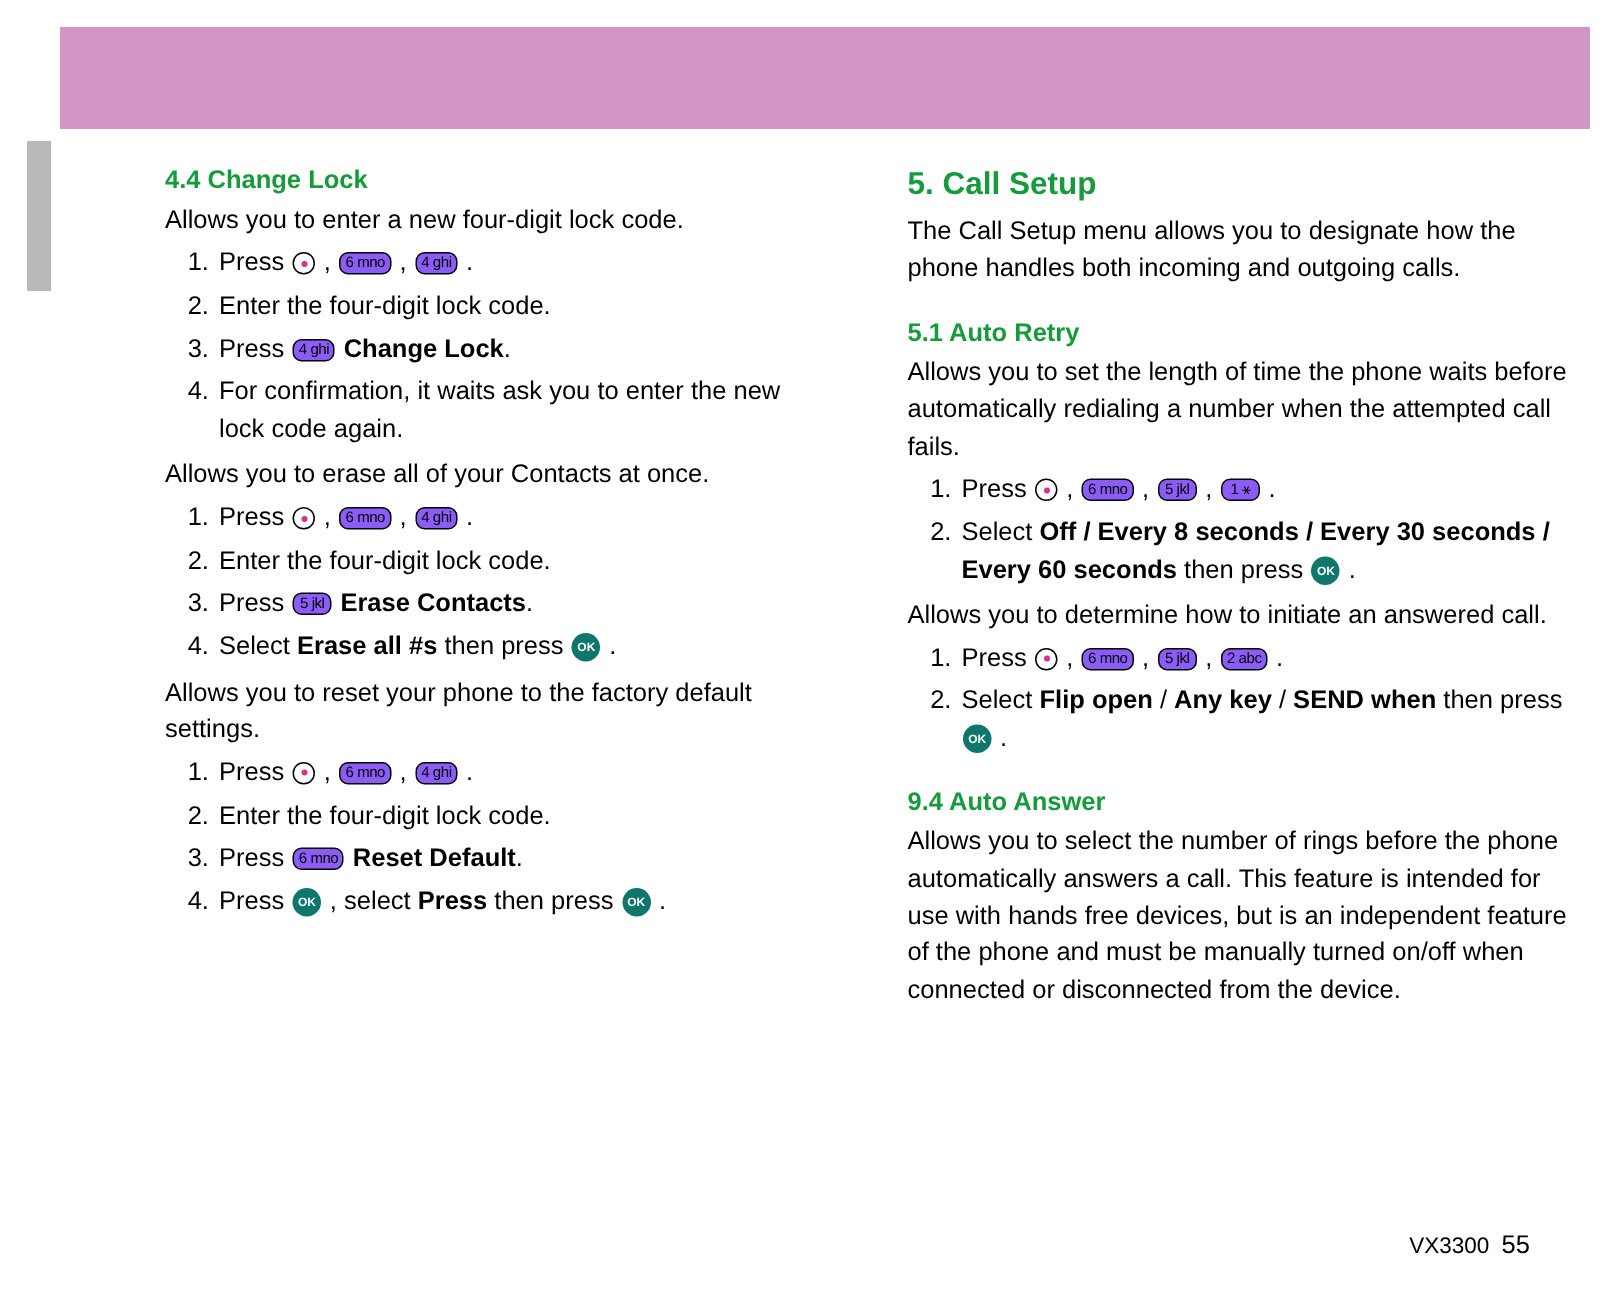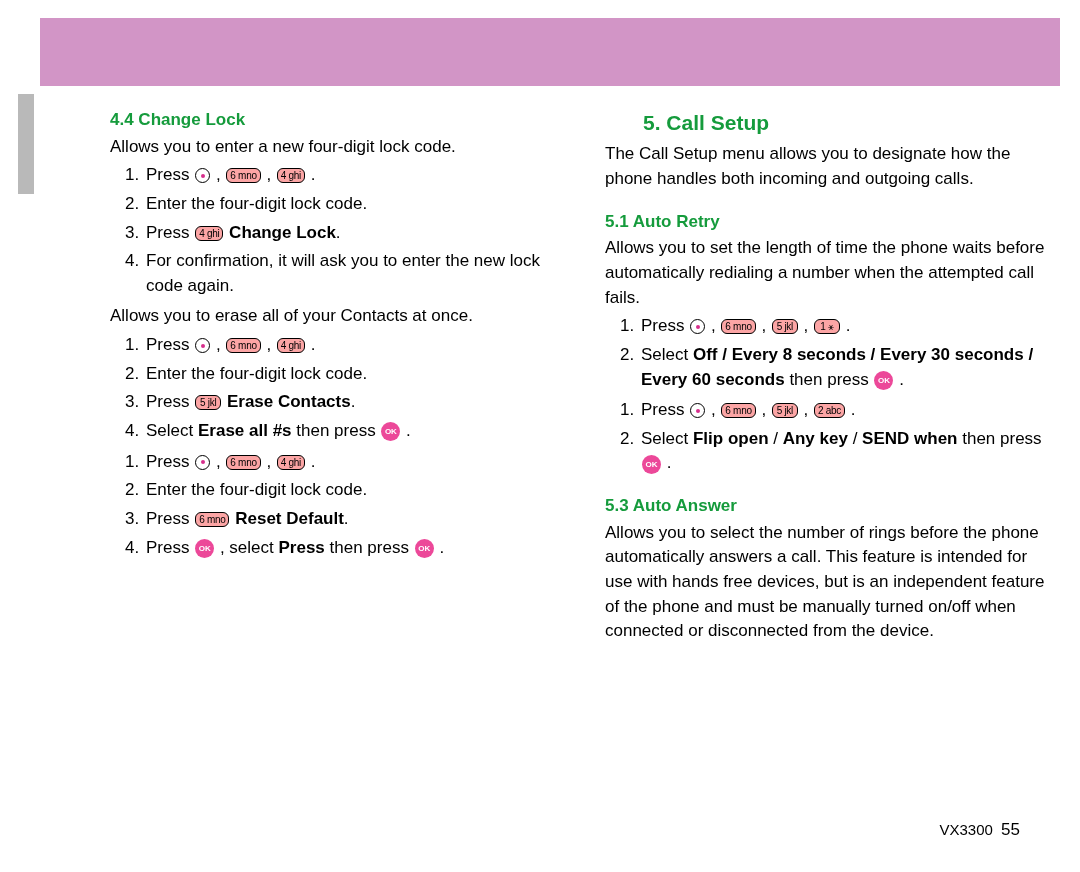--- a/index.html
+++ b/index.html
@@ -38,21 +38,20 @@
   }
   .col {
     width: 445px;
     line-height: 1.45;
   }
   .green-head {
     color: #159b3c;
     font-weight: bold;
     font-size: 21px;
     margin-bottom: 4px;
-    margin-left: 38px;
   }
   .sub-head {
     color: #159b3c;
     font-weight: bold;
     margin-top: 18px;
     margin-bottom: 2px;
   }
   .sub-head.first { margin-top: 0; }
   p { margin-bottom: 4px; }
   ol { list-style: decimal; margin-left: 34px; margin-bottom: 6px; }
@@ -62,21 +61,21 @@
     border: 1.3px solid #000;
     border-radius: 6px;
     padding: 0 3px;
     font-size: 10px;
     line-height: 13px;
     vertical-align: middle;
     font-family: Arial, sans-serif;
     min-width: 26px;
     text-align: center;
     letter-spacing: -0.3px;
-    background: #fca5a5;
+    background: #8b5cf6;
     margin: 0 1px;
   }
   .nav-key {
     display: inline-block;
     width: 15px; height: 15px;
     border: 1.3px solid #000;
     border-radius: 50%;
     vertical-align: middle;
     position: relative;
     margin: 0 1px;
@@ -87,21 +86,21 @@
     width:4px;height:4px;
     background:#d62f8c;
     border-radius:50%;
     top:50%;left:50%;
     transform:translate(-50%,-50%);
   }
   .ok-key {
     display: inline-block;
     width: 19px; height: 19px;
     border-radius: 50%;
-    background: #ec4899;
+    background: #0f766e;
     color: #fff;
     font-size: 8px;
     font-weight: bold;
     line-height: 19px;
     text-align: center;
     vertical-align: middle;
     margin: 0 1px;
   }
   .footer {
     position: absolute;
@@ -125,37 +124,38 @@
     <div class="sub-head first">4.4 Change Lock</div>
     <p>Allows you to enter a new four-digit lock code.</p>
     <ol>
       <li>
         <span>Press </span><span class="nav-key"></span> , <span class="key">6 mno</span> , <span class="key">4 ghi</span> .
       </li>
       <li>Enter the four-digit lock code.</li>
       <li>
         <span>Press </span><span class="key">4 ghi</span> <strong> Change Lock</strong>.
       </li>
-      <li>For confirmation, it will ask you to enter the new lock code again.</li>
+      <li>For confirmation, it waits ask you to enter the new lock code again.</li>
     </ol>
 
     <p>Allows you to erase all of your Contacts at once.</p>
     <ol>
       <li>
         <span>Press </span><span class="nav-key"></span> , <span class="key">6 mno</span> , <span class="key">4 ghi</span> .
       </li>
       <li>Enter the four-digit lock code.</li>
       <li>
         <span>Press </span><span class="key">5 jkl</span> <strong> Erase Contacts</strong>.
       </li>
       <li>
         <span>Select </span><strong>Erase all #s</strong><span> then press </span><span class="ok-key">OK</span> .
       </li>
     </ol>
 
+    <p>Allows you to reset your phone to the factory default settings.</p>
     <ol>
       <li>
         <span>Press </span><span class="nav-key"></span> , <span class="key">6 mno</span> , <span class="key">4 ghi</span> .
       </li>
       <li>Enter the four-digit lock code.</li>
       <li>
         <span>Press </span><span class="key">6 mno</span> <strong> Reset Default</strong>.
       </li>
       <li>
         <span>Press </span><span class="ok-key">OK</span><span> , select </span><strong>Press</strong><span> then press </span><span class="ok-key">OK</span> .
@@ -171,30 +171,31 @@
     <p>Allows you to set the length of time the phone waits before automatically redialing a number when the attempted call fails.</p>
     <ol>
       <li>
         <span>Press </span><span class="nav-key"></span> , <span class="key">6 mno</span> , <span class="key">5 jkl</span> , <span class="key">1 ⚹</span> .
       </li>
       <li>
         <span>Select </span><strong>Off / Every 8 seconds / Every 30 seconds / Every 60 seconds</strong><span>  then press </span><span class="ok-key">OK</span> .
       </li>
     </ol>
 
+    <p>Allows you to determine how to initiate an answered call.</p>
     <ol>
       <li>
         <span>Press </span><span class="nav-key"></span> , <span class="key">6 mno</span> , <span class="key">5 jkl</span> , <span class="key">2 abc</span> .
       </li>
       <li>
         <span>Select </span><strong>Flip open</strong><span> / </span><strong>Any key</strong><span> / </span><strong>SEND when</strong><span> then press </span><span class="ok-key">OK</span> .
       </li>
     </ol>
 
-    <div class="sub-head">5.3 Auto Answer</div>
+    <div class="sub-head">9.4 Auto Answer</div>
     <p>Allows you to select the number of rings before the phone automatically answers a call. This feature is intended for use with hands free devices, but is an independent feature of the phone and must be manually turned on/off when connected or disconnected from the device.</p>
   </div>
 </div>
 
 <div class="footer">
   <span>VX3300</span>
   <span class="pg">55</span>
 </div>
 
 </body></html>

